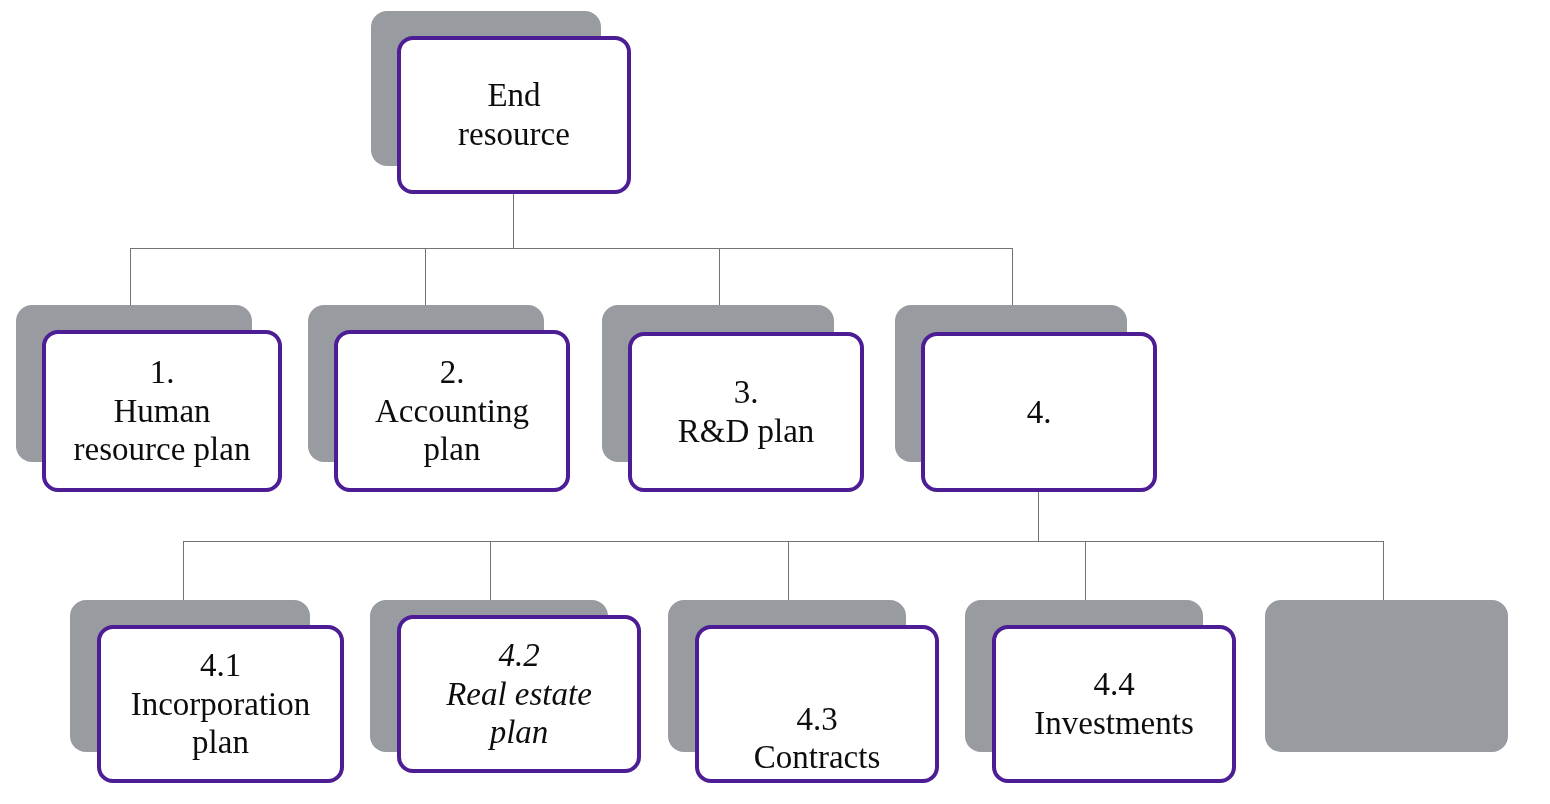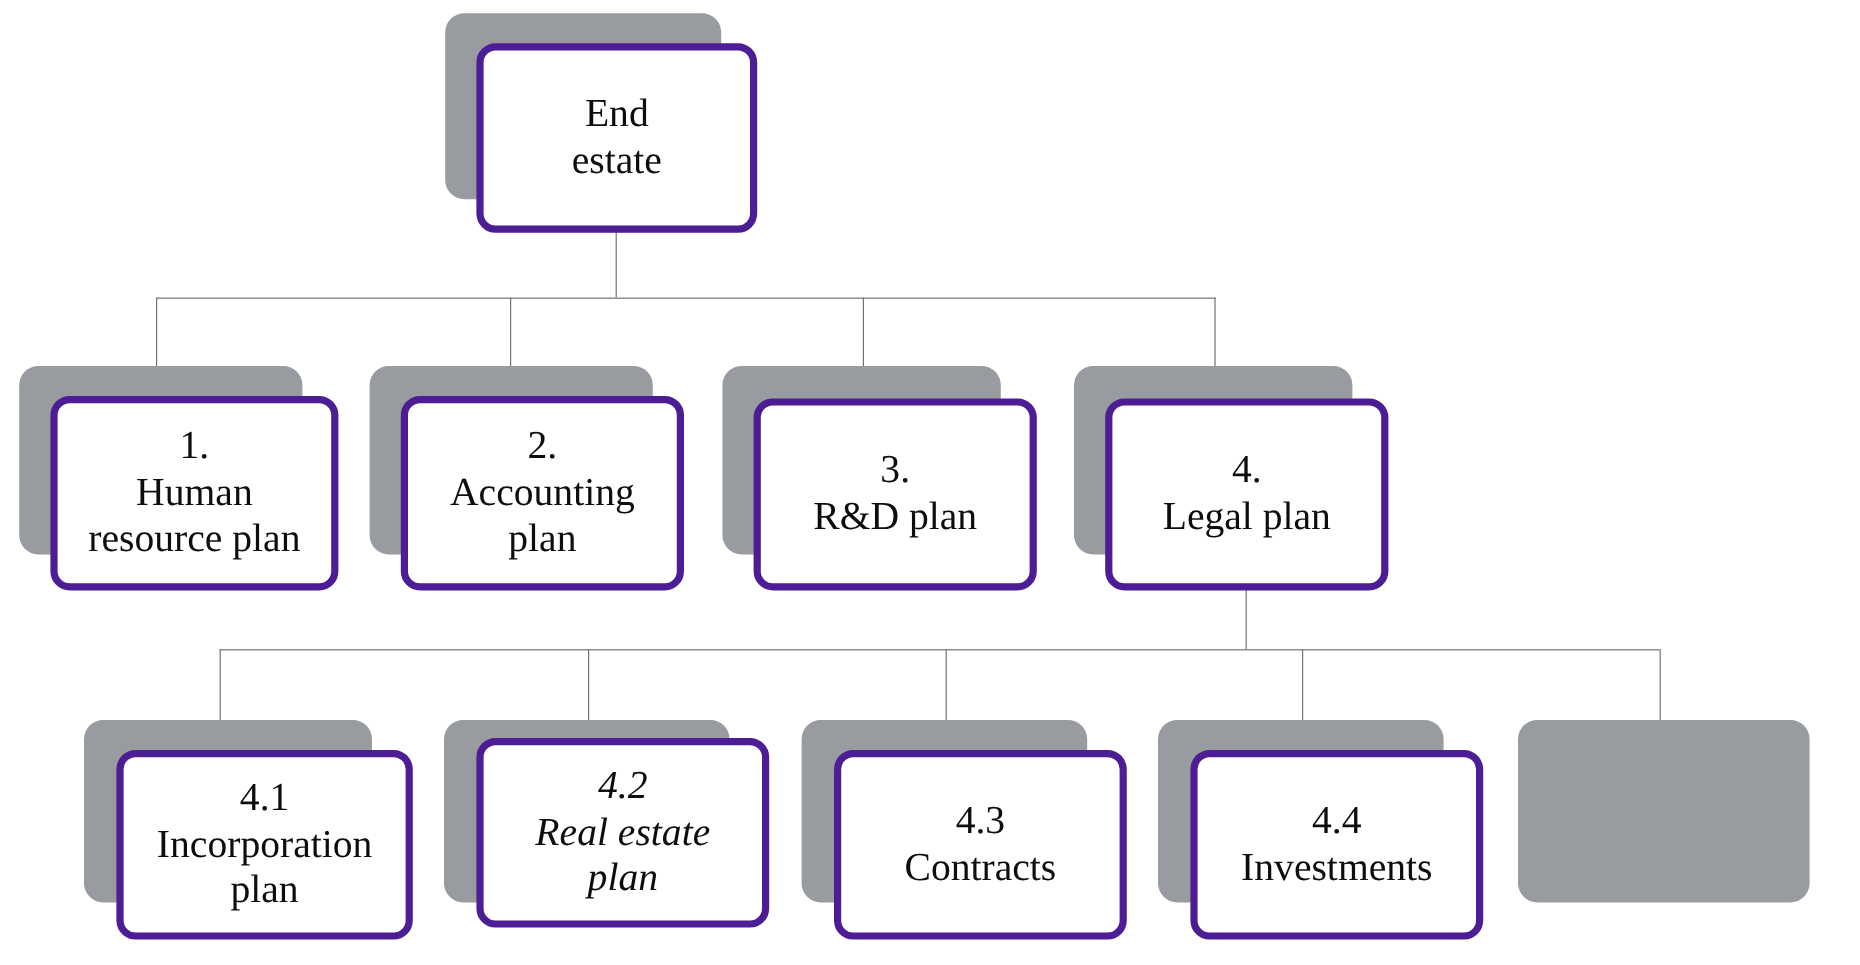--- a/index.html
+++ b/index.html
@@ -32,21 +32,21 @@
   .node-shadow {
     position: absolute;
     left: 0;
     top: 0;
     background: #989ca0;
     border-radius: 16px;
   }
   .node-card {
     position: absolute;
     background: #ffffff;
-    border: 6px solid #4c1d95;
+    border: 4px solid #4c1d95;
     border-radius: 16px;
     display: flex;
     flex-direction: column;
     align-items: center;
     justify-content: center;
     text-align: center;
     color: #0d0d0d;
     line-height: 1.17;
     padding: 2px 6px;
   }
@@ -75,21 +75,21 @@
   <div class="conn-v" style="left:183px; top:541px; height:59px;"></div>
   <div class="conn-v" style="left:490px; top:541px; height:59px;"></div>
   <div class="conn-v" style="left:788px; top:541px; height:59px;"></div>
   <div class="conn-v" style="left:1085px; top:541px; height:59px;"></div>
   <div class="conn-v" style="left:1383px; top:541px; height:59px;"></div>
 
   <div class="node" style="left:371px; top:11px; width:262px; height:185px;">
     <div class="node-shadow" style="width:230px; height:155px;"></div>
     <div class="node-card" style="left:26px; top:25px; width:234px; height:158px;">
       <span class="node-line lbl-root">End</span>
-      <span class="node-line lbl-root">estate</span>
+      <span class="node-line lbl-root">resource</span>
     </div>
   </div>
 
   <div class="node" style="left:16px; top:305px; width:268px; height:189px;">
     <div class="node-shadow" style="width:236px; height:157px;"></div>
     <div class="node-card" style="left:26px; top:25px; width:240px; height:162px;">
       <span class="node-line num">1.</span>
       <span class="node-line lbl">Human</span>
       <span class="node-line lbl">resource plan</span>
     </div>
@@ -109,21 +109,20 @@
     <div class="node-card" style="left:26px; top:27px; width:236px; height:160px;">
       <span class="node-line num">3.</span>
       <span class="node-line lbl">R&amp;D plan</span>
     </div>
   </div>
 
   <div class="node" style="left:895px; top:305px; width:264px; height:189px;">
     <div class="node-shadow" style="width:232px; height:157px;"></div>
     <div class="node-card" style="left:26px; top:27px; width:236px; height:160px;">
       <span class="node-line num">4.</span>
-      <span class="node-line lbl">Legal plan</span>
     </div>
   </div>
 
   <div class="node" style="left:70px; top:600px; width:275px; height:184px;padding-left:28px;">
     <div class="node-shadow" style="width:240px; height:152px;"></div>
     <div class="node-card" style="left:27px; top:25px; width:247px; height:158px;">
       <span class="node-line num">4.1</span>
       <span class="node-line lbl">Incorporation</span>
       <span class="node-line lbl">plan</span>
     </div>
@@ -133,21 +132,21 @@
     <div class="node-shadow" style="width:238px; height:152px;"></div>
     <div class="node-card" style="left:27px; top:15px; width:244px; height:158px;font-style:italic;">
       <span class="node-line num">4.2</span>
       <span class="node-line lbl">Real estate</span>
       <span class="node-line lbl">plan</span>
     </div>
   </div>
 
   <div class="node" style="left:668px; top:600px; width:272px; height:184px;">
     <div class="node-shadow" style="width:238px; height:152px;"></div>
-    <div class="node-card" style="left:27px; top:25px; width:244px; height:158px;">
+    <div class="node-card" style="left:27px; top:25px; width:244px; height:158px;justify-content:flex-end;">
       <span class="node-line num">4.3</span>
       <span class="node-line lbl">Contracts</span>
     </div>
   </div>
 
   <div class="node" style="left:965px; top:600px; width:272px; height:184px;">
     <div class="node-shadow" style="width:238px; height:152px;"></div>
     <div class="node-card" style="left:27px; top:25px; width:244px; height:158px;">
       <span class="node-line num">4.4</span>
       <span class="node-line lbl">Investments</span>

